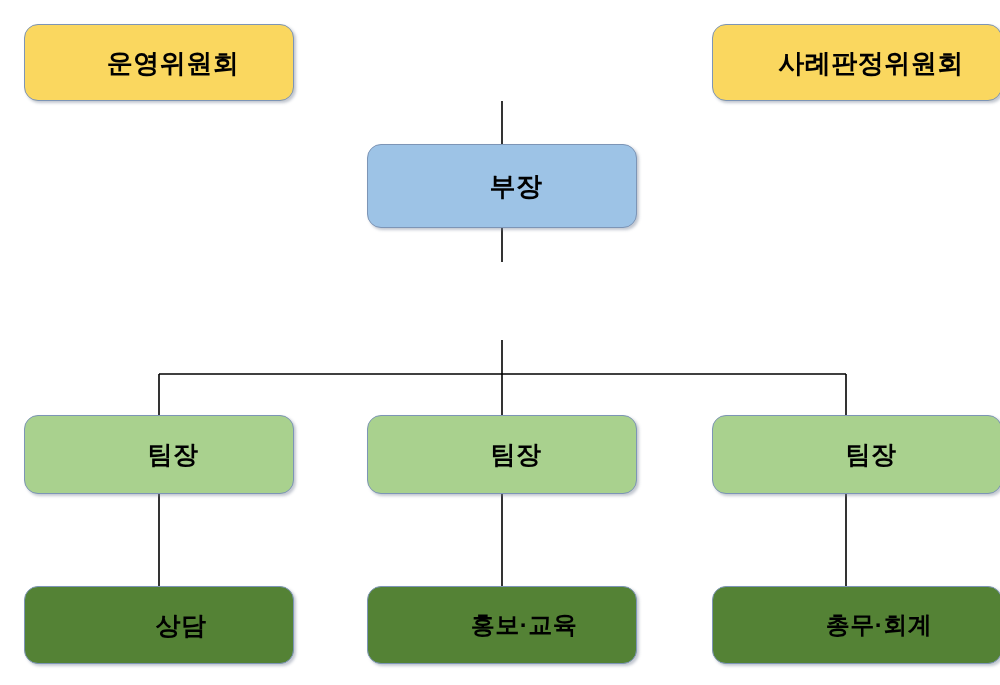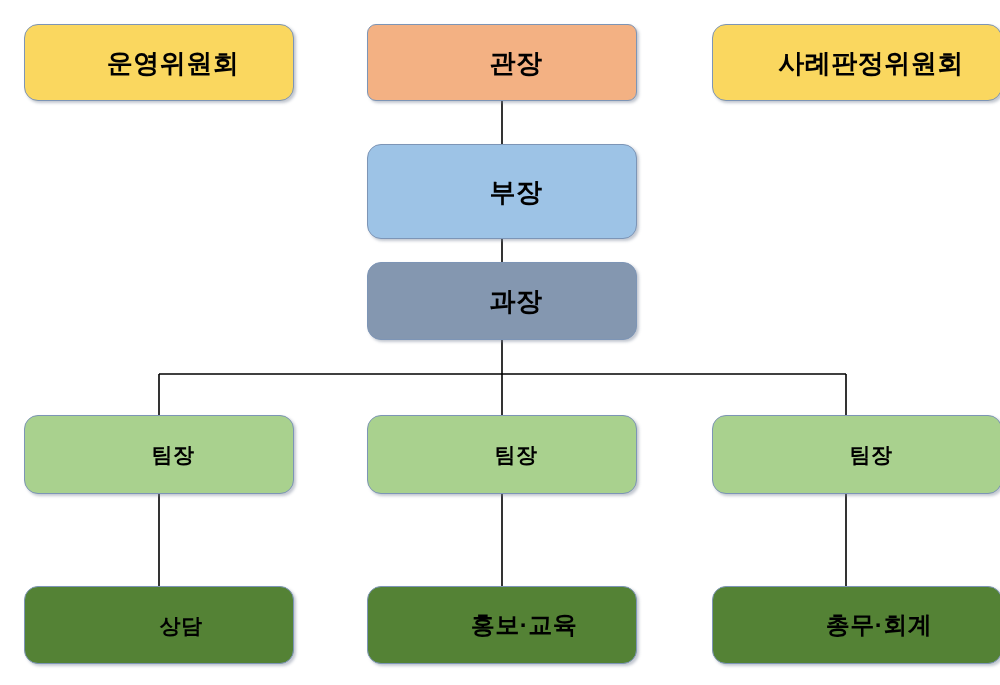--- a/index.html
+++ b/index.html
@@ -48,35 +48,35 @@
     line-height: 1;
     margin-left: 28px;
   }
   
   .col-left   { left: 24px;  width: 270px; }
   .col-mid    { left: 367px; width: 270px; }
   .col-right  { left: 712px; width: 290px; }
 
   
   .row-1 { top: 24px;  height: 77px; }
-  .row-2 { top: 144px; height: 95px; }
+  .row-2 { top: 144px; height: 84px; }
   .row-3 { top: 262px; height: 78px; }
   .row-4 { top: 415px; height: 79px; }
   .row-5 { top: 586px; height: 78px; }
 
   
   .fill-yellow    { background: #fad75f; }
   .fill-orange    { background: #f3b183; border-radius: 9px; }
   .fill-lightblue { background: #9dc3e6; }
   .fill-steelblue { background: #8497b0; }
   .fill-lightgreen{ background: #a9d18e; }
   .fill-darkgreen { background: #548235; padding-left: 16px; }
 
   .t-26 { font-size: 26px; }
-  .t-25 { font-size: 21px; }
+  .t-25 { font-size: 25px; }
   .t-24 { font-size: 24px; }
 </style>
 </head>
 <body>
 
 <div id="chart-canvas">
 
   <svg id="connector-layer" width="1000" height="685" viewBox="0 0 1000 685">
 
     <line x1="502" y1="101" x2="502" y2="144" stroke="#000000" stroke-width="1.6"></line>
@@ -93,35 +93,29 @@
 
     <line x1="159" y1="494" x2="159" y2="586" stroke="#000000" stroke-width="1.6"></line>
     <line x1="502" y1="494" x2="502" y2="586" stroke="#000000" stroke-width="1.6"></line>
     <line x1="846" y1="494" x2="846" y2="586" stroke="#000000" stroke-width="1.6"></line>
   </svg>
 
   <div class="node col-left row-1 fill-yellow">
     <span class="node-label t-26">운영위원회</span>
   </div>
 
-  <div class="node col-mid row-1 fill-orange">
-    <span class="node-label t-26">관장</span>
-  </div>
 
   <div class="node col-right row-1 fill-yellow">
     <span class="node-label t-26">사례판정위원회</span>
   </div>
 
   <div class="node col-mid row-2 fill-lightblue">
     <span class="node-label t-26">부장</span>
   </div>
 
-  <div class="node col-mid row-3 fill-steelblue">
-    <span class="node-label t-26">과장</span>
-  </div>
 
   <div class="node col-left row-4 fill-lightgreen">
     <span class="node-label t-25">팀장</span>
   </div>
 
   <div class="node col-mid row-4 fill-lightgreen">
     <span class="node-label t-25">팀장</span>
   </div>
 
   <div class="node col-right row-4 fill-lightgreen">

